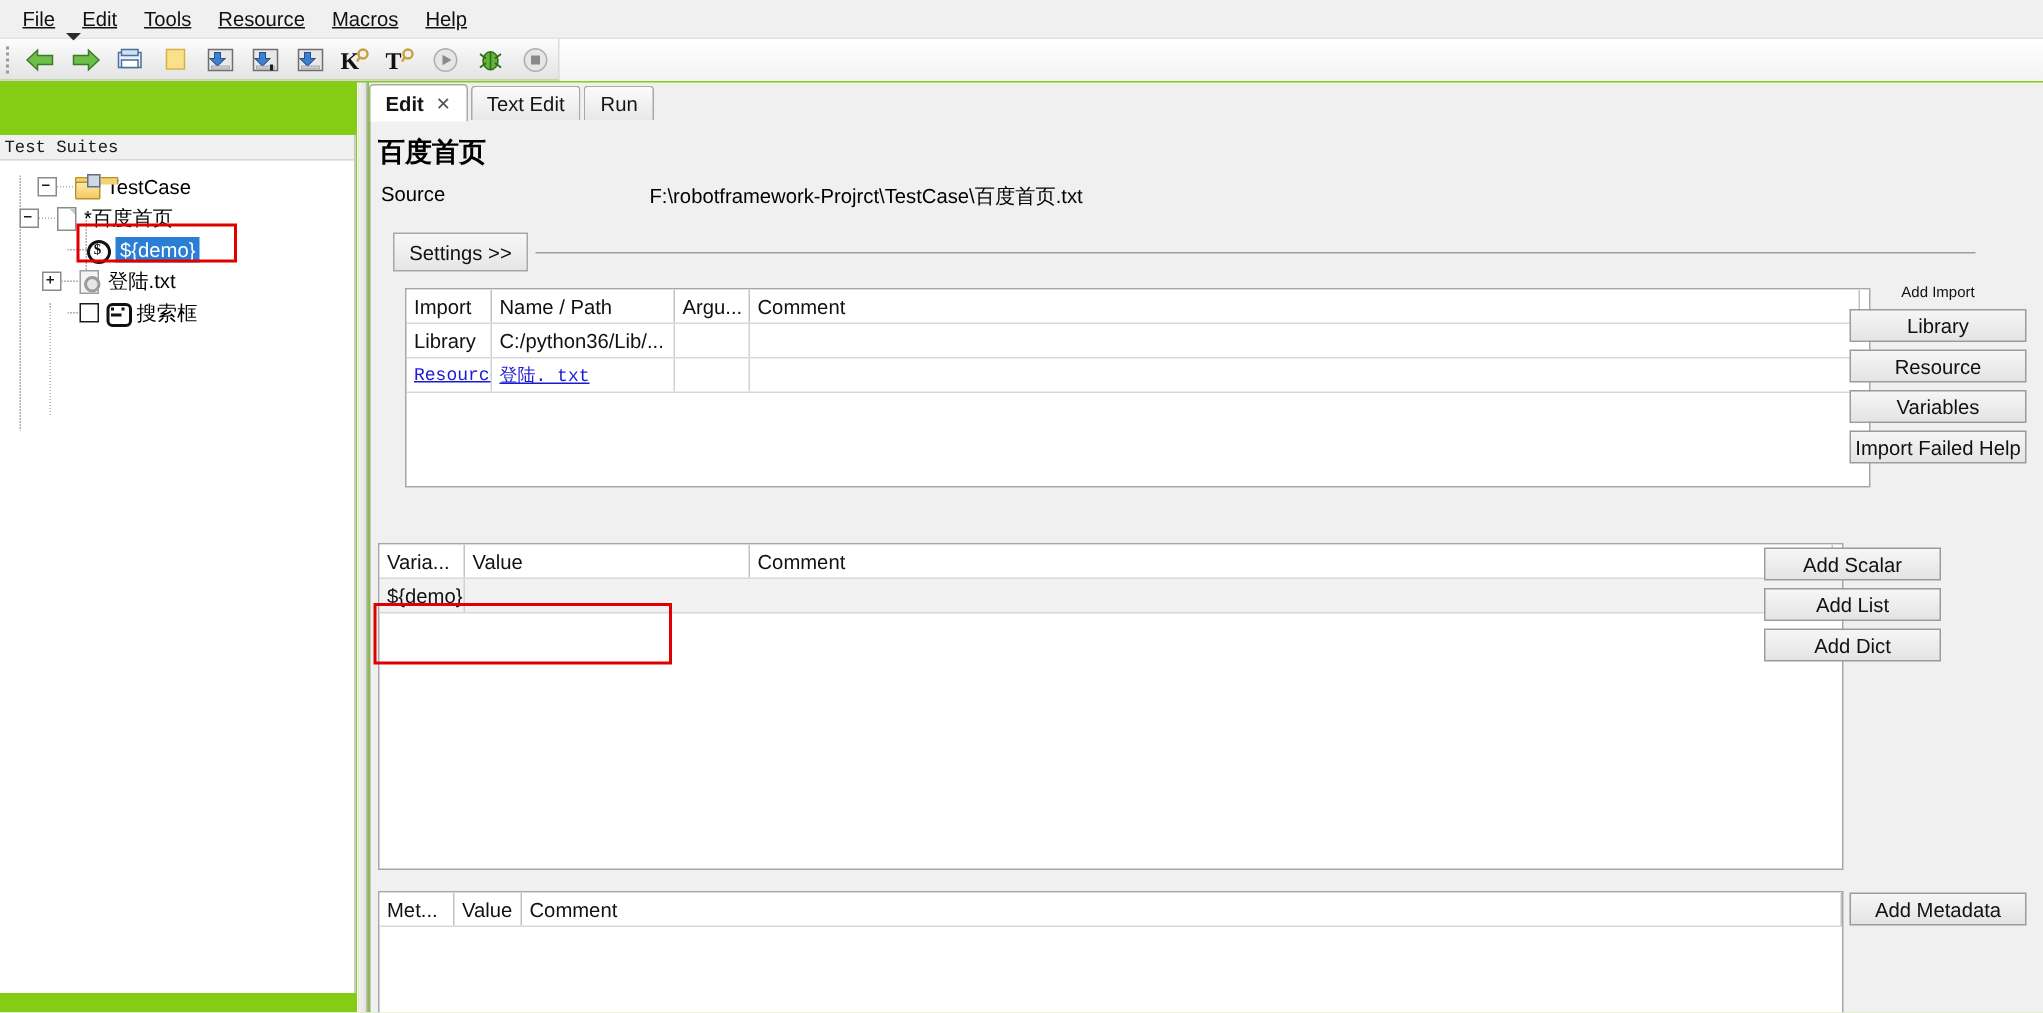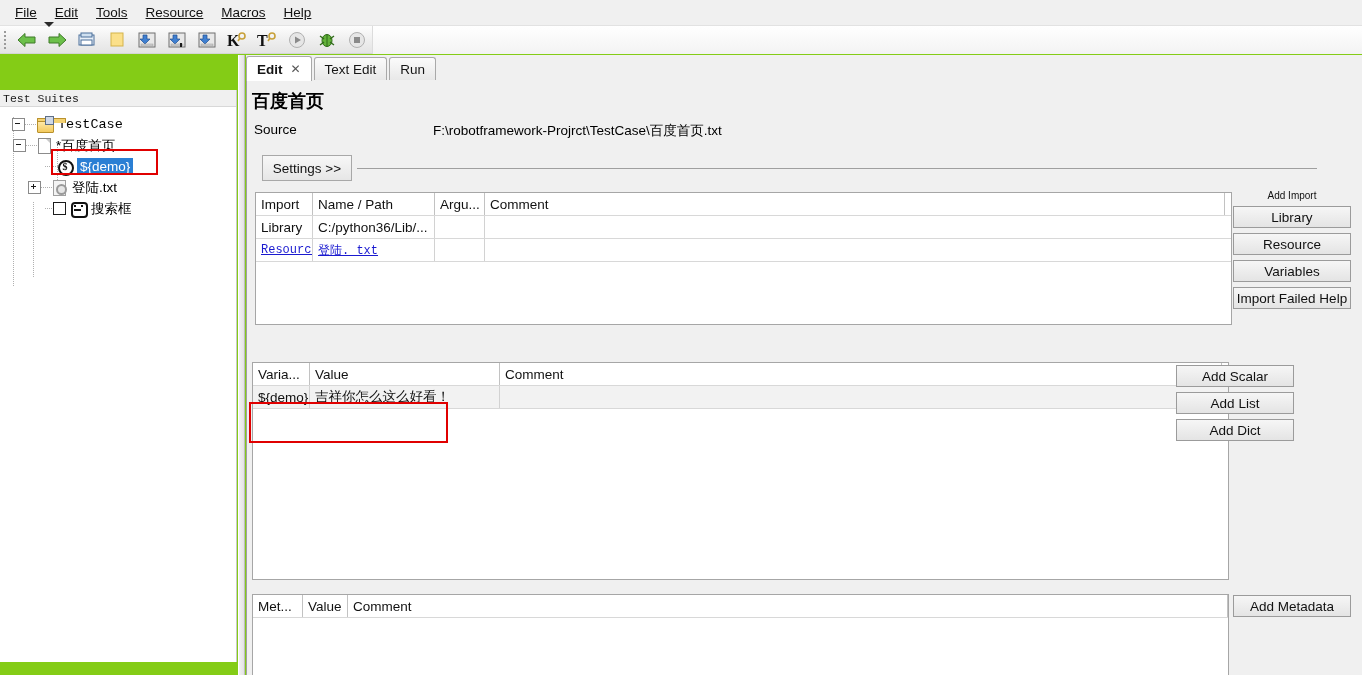--- a/index.html
+++ b/index.html
@@ -450,21 +450,21 @@
 
   <div class="left-panel">
     <div class="left-header">Test Suites</div>
 
     <div class="tree">
 
       <div class="dots-v" style="left:13px; top:10px; height:170px;"></div>
       <div class="dots-v" style="left:33px; top:95px; height:76px;"></div>
       <div class="dots-v" style="left:57px; top:34px; height:44px;"></div>
 
-      <div class="tnode" style="padding-left:12px;font-family:Liberation Mono, monospace;">
+      <div class="tnode" style="padding-left:25px;">
         <div class="expander"></div>
         <div class="dots-h" style="width:12px;"></div>
         <span class="ico ico-folder">
           <span class="tab"></span>
             <span class="body"></span>
             <span class="ov"></span>
         </span>
         <span class="lbl">TestCase</span>
       </div>
 
@@ -535,21 +535,21 @@
 
     <div class="content">
 
       <div class="doc-title">百度首页</div>
       <div class="src-label">Source</div>
       <div class="src-value">F:\robotframework-Projrct\TestCase\百度首页.txt</div>
 
       <div class="settings-btn">Settings &gt;&gt;</div>
       <div class="settings-line"></div>
 
-      <div class="tbl" style="left:8px; top:112px; width:977px; height:133px;">
+      <div class="tbl" style="left:23px; top:112px; width:977px; height:133px;">
         <div class="tr hdr">
           <div class="td" style="width:57px;">Import</div>
           <div class="td" style="width:122px;">Name / Path</div>
           <div class="td" style="width:50px;">Argu...</div>
           <div class="td nob" style="width:740px;">Comment</div>
         </div>
         <div class="rowline"></div>
         <div class="tr">
           <div class="td" style="width:57px;">Library</div>
           <div class="td" style="width:122px;">C:/python36/Lib/...</div>
@@ -572,21 +572,20 @@
 
       <div class="tbl" style="left:5px; top:282px; width:977px; height:218px;">
         <div class="tr hdr">
           <div class="td" style="width:57px;">Varia...</div>
           <div class="td" style="width:190px;">Value</div>
           <div class="td nob" style="width:722px;">Comment</div>
         </div>
         <div class="rowline"></div>
         <div class="tr alt">
           <div class="td" style="width:57px;">${demo}</div>
-          <div class="td" style="width:190px;">吉祥你怎么这么好看！</div>
           <div class="td nob" style="width:722px;"></div>
         </div>
         <div class="rowline"></div>
       </div>
 
       <div class="red-box" style="left:2px; top:322px; width:199px; height:41px;"></div>
 
       <div class="tbl" style="left:5px; top:514px; width:977px; height:160px; border-bottom:none;">
         <div class="tr hdr">
           <div class="td" style="width:50px;">Met...</div>

